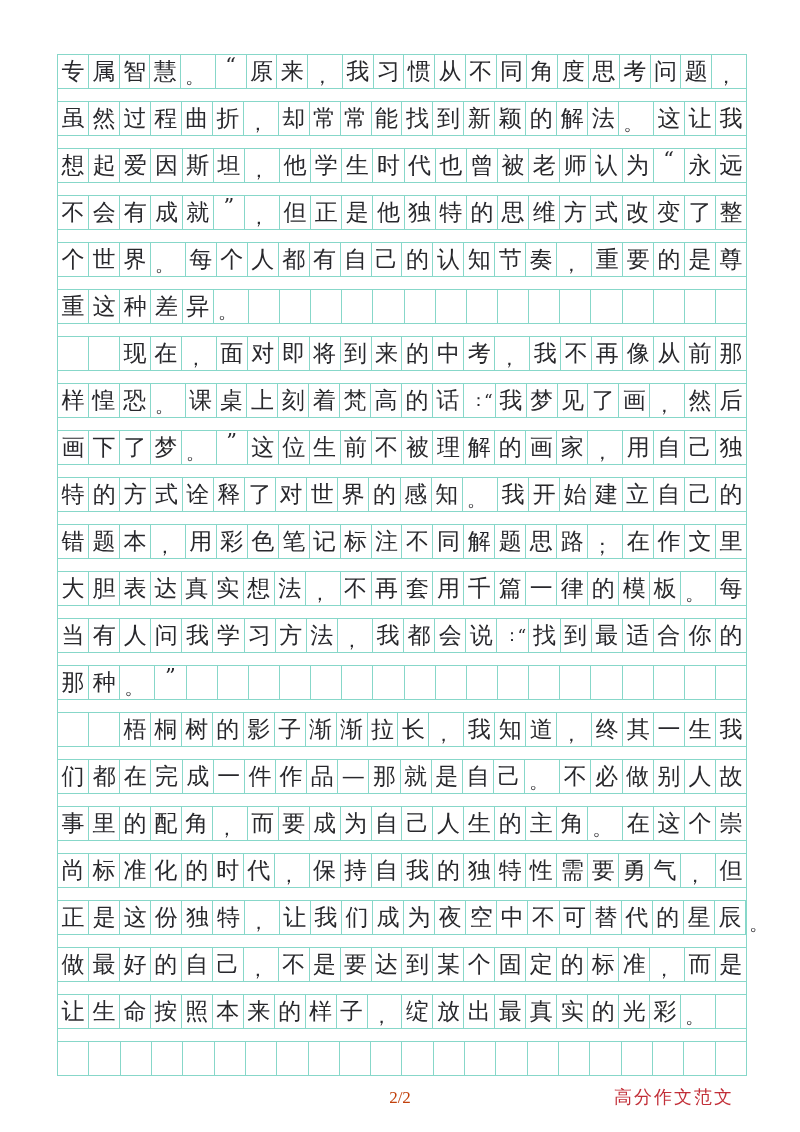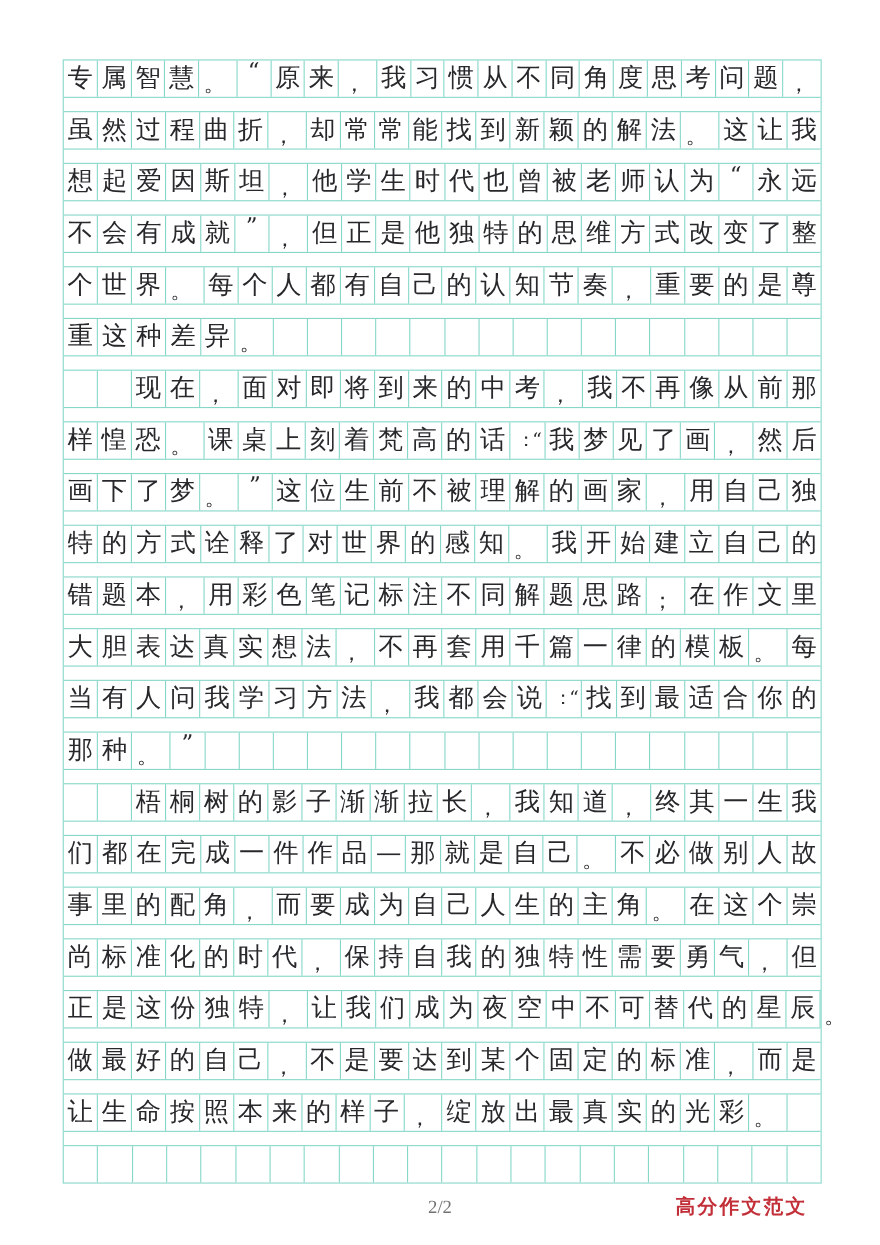--- a/index.html
+++ b/index.html
@@ -84,28 +84,28 @@
     font-family:"DejaVu Serif", serif;
   }
   
   .footer-page{
     position:absolute;
     left:0;right:0;
     top:1088px;
     text-align:center;
     font-family:"Liberation Serif", serif;
     font-size:17px;
-    color:#737373;
+    color:#c2410c;
   }
   .watermark{
     position:absolute;
     right:66px;
     top:1085px;
     font-family:"DejaVu Serif", serif;
-    font-weight:bold;
+    font-weight:normal;
     font-size:18px;
     letter-spacing:2px;
     color:var(--wm);
   }
 </style>
 </head>
 <body>
 
 <div class="grid-box">
     <div class="cells-row">

